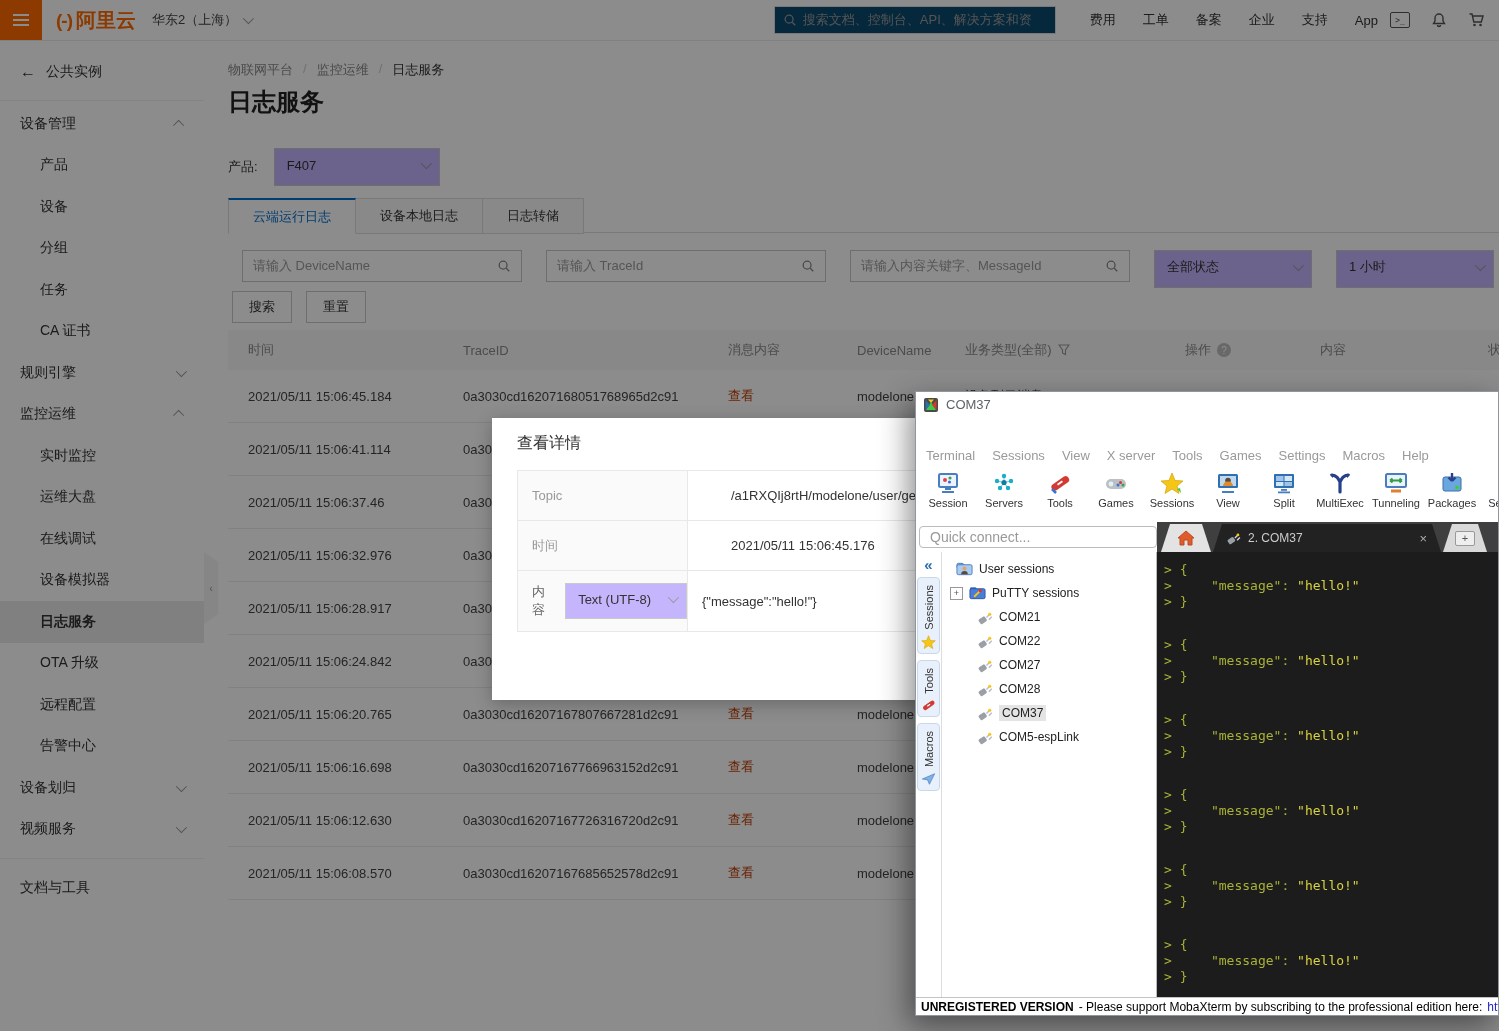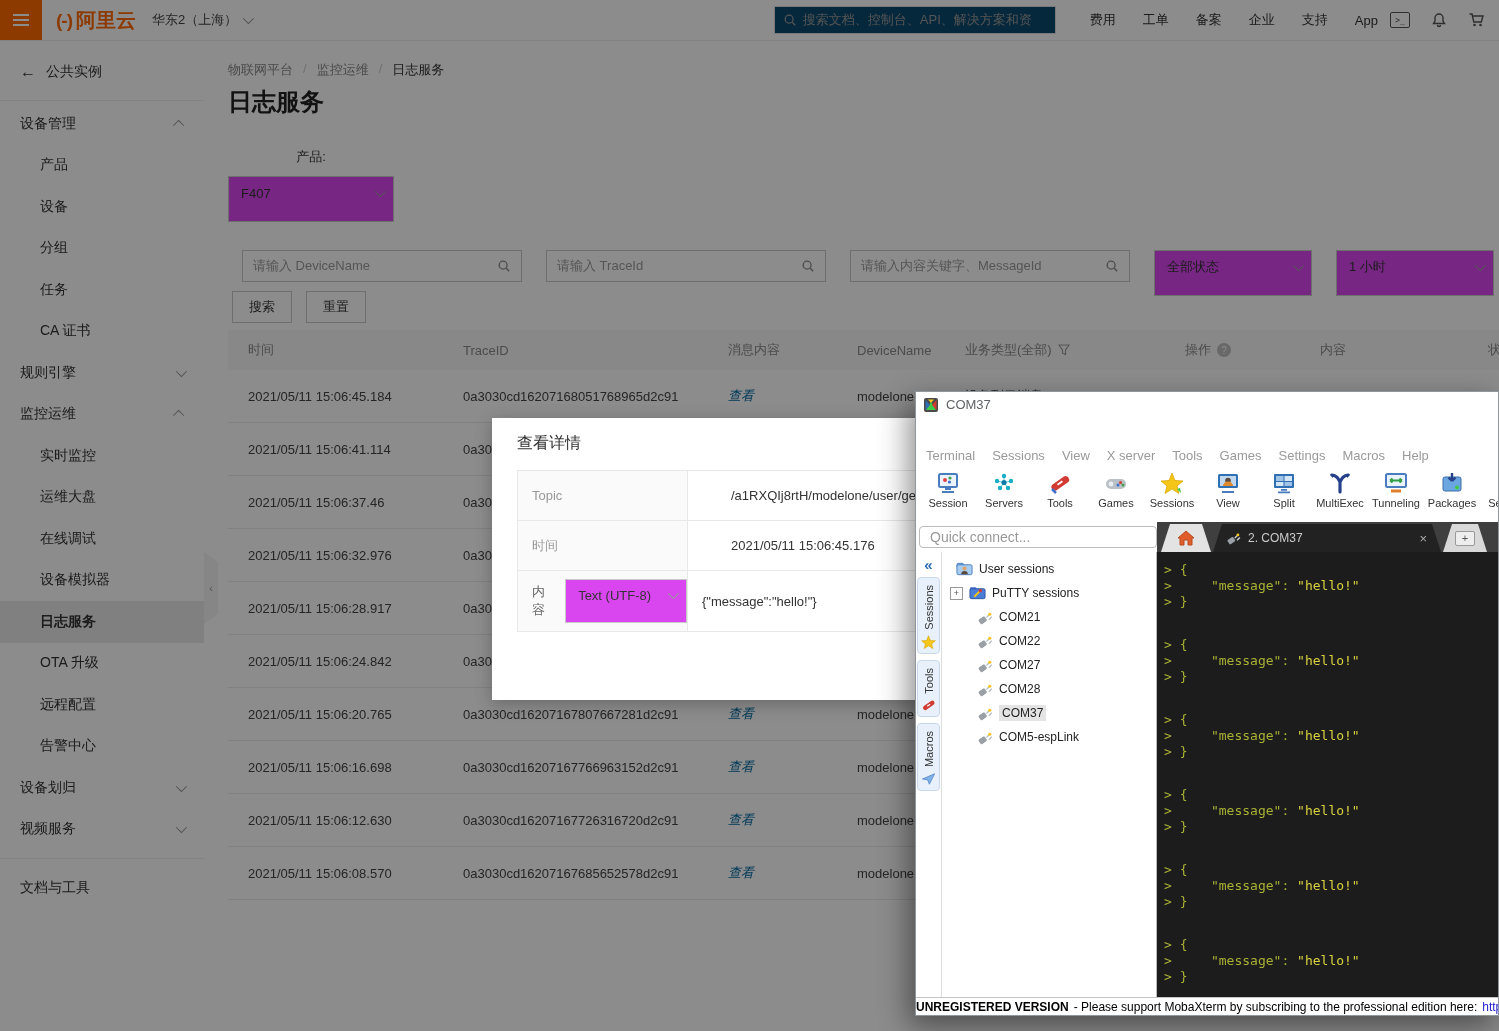--- a/index.html
+++ b/index.html
@@ -43,24 +43,24 @@
   .snav-div{border-bottom:1px solid #eee;margin:8px 0;}
   .collapse-handle{position:absolute;left:204px;top:552px;width:14px;height:72px;background:#f4f4f4;
        clip-path:polygon(0 0,100% 14%,100% 86%,0 100%);display:flex;align-items:center;justify-content:center;
        color:#999;font-size:11px;cursor:pointer;z-index:1;}
   
   .content{position:absolute;left:204px;top:40px;right:0;bottom:0;background:#fff;overflow:hidden;}
   .crumb{position:absolute;left:24px;top:21px;font-size:13px;color:#888;display:flex;gap:10px;}
   .crumb .sep{color:#ccc;}
   .crumb .last{color:#333;}
   .page-title{position:absolute;left:24px;top:46px;font-size:24px;font-weight:bold;color:#222;}
-  .prod-row{position:absolute;left:24px;top:108px;display:flex;align-items:center;gap:10px;flex-direction:column;}
+  .prod-row{position:absolute;left:24px;top:108px;display:flex;align-items:center;gap:16px;}
   .prod-label{font-size:13px;color:#333;}
-  .select{height:32px;border:1px solid #c9c9c9;background:#d946ef;display:flex;align-items:center;
-          padding:0 10px 12px 12px;font-size:13px;color:#333;justify-content:space-between;cursor:pointer;}
+  .select{height:32px;border:1px solid #c9c9c9;background:#c4b5fd;display:flex;align-items:center;
+          padding:0 10px 4px 12px;font-size:13px;color:#333;justify-content:space-between;cursor:pointer;}
   .prod-select{width:142px;}
   .tabs{position:absolute;left:24px;top:158px;right:0;height:35px;display:flex;}
   .tabs:after{content:"";position:absolute;left:0;right:0;bottom:0;border-bottom:1px solid #ddd;}
   .tab{height:34px;padding:0 24px;display:flex;align-items:center;font-size:13px;background:#fafafa;
        border:1px solid #ddd;border-left:none;color:#333;cursor:pointer;position:relative;z-index:1;}
   .tab:first-child{border-left:1px solid #ddd;}
   .tab.active{background:#fff;color:#0070cc;border-top:2px solid #0070cc;border-bottom:1px solid #fff;height:33px;}
   .filters{position:absolute;left:38px;top:210px;display:flex;gap:24px;}
   .f-input{width:258px;height:30px;border:1px solid #c9c9c9;display:flex;align-items:center;
            padding:0 10px;color:#9b9b9b;justify-content:space-between;gap:8px;}
@@ -70,21 +70,21 @@
   .btn{height:30px;padding:0 16px;border:1px solid #c9c9c9;background:#fff;font-size:13px;
        color:#333;display:flex;align-items:center;cursor:pointer;}
   
   .tbl{position:absolute;left:24px;top:290px;width:1400px;}
   .tbl-head{display:flex;height:40px;background:#f7f7f7;align-items:center;color:#8a8a8a;font-size:13px;}
   .tbl-row{display:flex;height:52px;align-items:center;border-bottom:1px solid #ececec;font-size:13px;color:#444;}
   .cell{flex:none;display:flex;align-items:center;gap:6px;overflow:hidden;white-space:nowrap;}
   .c0{width:235px;padding-left:20px;box-sizing:border-box;}
   .c1{width:265px;} .c2{width:129px;} .c3{width:108px;} .c4{width:220px;}
   .c5{width:135px;} .c6{width:168px;} .c7{width:140px;}
-  .link{color:#0369a1;cursor:pointer;font-style:italic;}
+  .link{color:#c2410c;cursor:pointer;}
   .status-orange{color:#ff6a00;}
   .help-ic{width:14px;height:14px;border-radius:50%;background:#bdbdbd;color:#fff;font-size:10px;
            display:inline-flex;align-items:center;justify-content:center;}
   
   .dim{position:absolute;inset:0;background:rgba(0,0,0,0.45);z-index:5;}
   
   .modal{position:absolute;left:492px;top:418px;width:430px;height:282px;background:#fff;z-index:6;
          box-shadow:0 4px 16px rgba(0,0,0,.25);}
   .modal-title{position:absolute;left:25px;top:15px;font-size:16px;color:#333;font-weight:500;}
   .mtable{position:absolute;left:25px;top:52px;width:440px;border:1px solid #e8e8e8;border-right:none;}
@@ -130,21 +130,21 @@
   .trow .ind{flex:none;}
   .trow .sel{background:#e4e4e4;padding:1px 3px;}
   .expbox{width:11px;height:11px;border:1px solid #999;background:#fff;font-size:9px;line-height:9px;
           display:flex;align-items:center;justify-content:center;color:#555;margin-left:8px;}
   .m-term{flex:1;background:#1c1c1c;overflow:hidden;font-family:"DejaVu Sans Mono",monospace;
           font-size:13px;line-height:16px;white-space:pre;padding:10px 0 0 7px;color:#a9b234;}
   .tblock{margin-bottom:27px;}
   .tkey{color:#a9b234;} .tval{color:#d9d33f;}
   .cursor{width:9px;height:15px;background:#8d8d8d;margin-top:4px;}
   .m-status{height:17px;flex:none;border-top:1px solid #c4c4c4;background:#fff;display:flex;align-items:center;
-            gap:5px;font-size:12px;color:#000;white-space:nowrap;overflow:hidden;}
+            gap:5px;padding-left:5px;font-size:12px;color:#000;white-space:nowrap;overflow:hidden;}
   .m-status .b{font-weight:bold;}
   .m-status .lnk{color:#2222cc;cursor:pointer;}
 </style>
 </head>
 <body>
 
 <div class="topbar">
   <div class="hamburger">
       <i></i>
       <i></i>
@@ -270,20 +270,25 @@
       <span class="last">日志服务</span>
     </div>
   <div class="page-title">日志服务</div>
   <div class="prod-row">
     <span class="prod-label">产品:</span>
     <div class="select prod-select">
       <span>F407</span>
       <span class="chev down"></span>
     </div>
   </div>
+  <div class="tabs" id="tabs">
+      <div class="tab active">云端运行日志</div>
+      <div class="tab">设备本地日志</div>
+      <div class="tab">日志转储</div>
+    </div>
   <div class="filters">
     <div class="f-input">
       <span>请输入 DeviceName</span>
       <svg width="14" height="14" viewBox="0 0 16 16">
           <circle cx="7" cy="7" r="4.5" fill="none" stroke="#888" stroke-width="1.5"></circle>
           <path d="M10.5 10.5 L14 14" stroke="#888" stroke-width="1.5"></path>
         </svg>
     </div>
     <div class="f-input">
       <span>请输入 TraceId</span>

